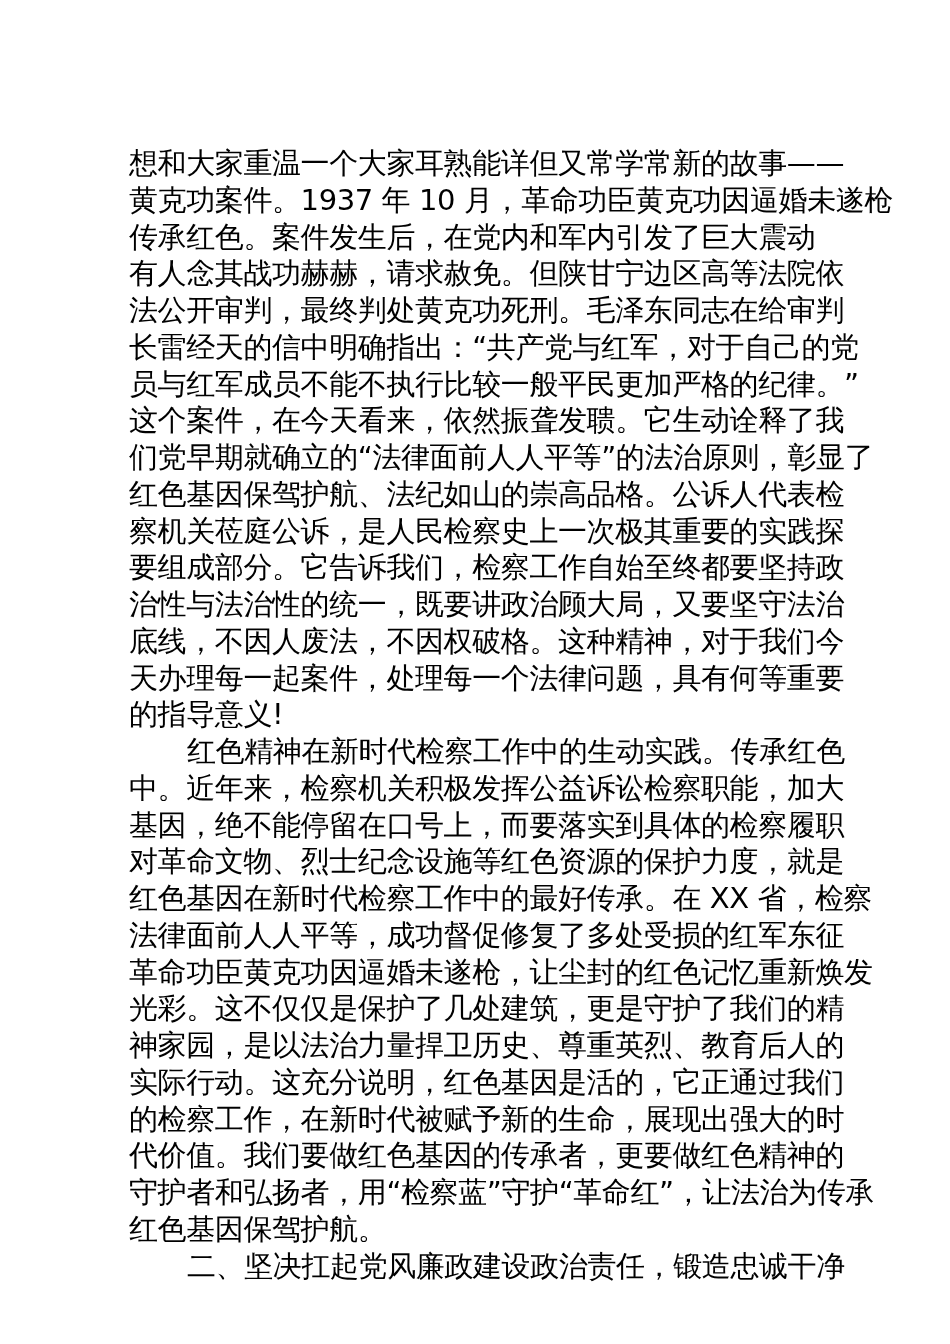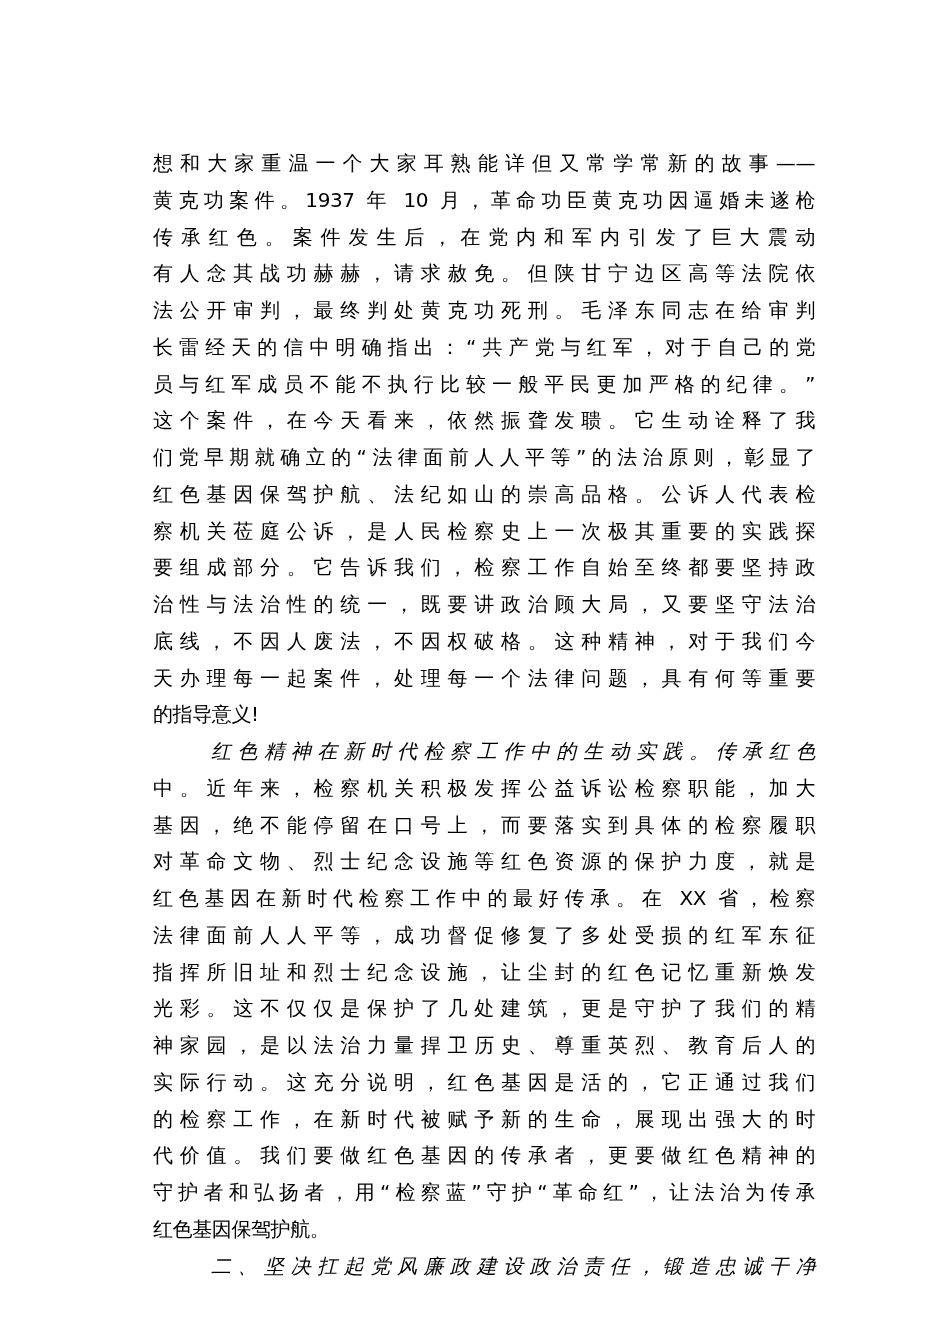--- a/index.html
+++ b/index.html
@@ -1,36 +1,36 @@
 <!DOCTYPE html>
 <html><head>
 <meta charset="utf-8">
 <style>
   html, body { margin: 0; padding: 0; background: #ffffff; }
   body { width: 950px; height: 1344px; position: relative; overflow: hidden; }
   .page {
     position: absolute;
-    left: 153px;
+    left: 129px;
     top: 145px;
     width: 662px;
     color: #000000;
     font-family: "DejaVu Sans", "Liberation Sans", sans-serif;
-    font-size: 20px;
+    font-size: 29px;
     line-height: 36.75px;
   }
   .line {
     display: block;
     white-space: nowrap;
     height: 36.75px;
     text-align: justify;
     text-align-last: justify;
     letter-spacing: -0.4px;
   }
   .line.last { text-align-last: left; }
-  .line.indent { padding-left: 58px; font-style: italic; }
+  .line.indent { padding-left: 58px; }
   .heading { font-weight: normal; }
 </style>
 </head>
 <body>
 
 <div class="page">
   <div>
     <span class="line">想和大家重温一个大家耳熟能详但又常学常新的故事——</span>
     <span class="line">黄克功案件。1937 年 10 月，革命功臣黄克功因逼婚未遂枪</span>
     <span class="line">传承红色。案件发生后，在党内和军内引发了巨大震动</span>
@@ -48,21 +48,21 @@
     <span class="line">天办理每一起案件，处理每一个法律问题，具有何等重要</span>
     <span class="line last">的指导意义!</span>
   </div>
   <div>
     <span class="line indent">红色精神在新时代检察工作中的生动实践。传承红色</span>
     <span class="line">中。近年来，检察机关积极发挥公益诉讼检察职能，加大</span>
     <span class="line">基因，绝不能停留在口号上，而要落实到具体的检察履职</span>
     <span class="line">对革命文物、烈士纪念设施等红色资源的保护力度，就是</span>
     <span class="line">红色基因在新时代检察工作中的最好传承。在 XX 省，检察</span>
     <span class="line">法律面前人人平等，成功督促修复了多处受损的红军东征</span>
-    <span class="line">指挥所旧址和烈士纪念设施，让尘封的红色记忆重新焕发</span>
+    <span class="line">革命功臣黄克功因逼婚未遂枪，让尘封的红色记忆重新焕发</span>
     <span class="line">光彩。这不仅仅是保护了几处建筑，更是守护了我们的精</span>
     <span class="line">神家园，是以法治力量捍卫历史、尊重英烈、教育后人的</span>
     <span class="line">实际行动。这充分说明，红色基因是活的，它正通过我们</span>
     <span class="line">的检察工作，在新时代被赋予新的生命，展现出强大的时</span>
     <span class="line">代价值。我们要做红色基因的传承者，更要做红色精神的</span>
     <span class="line">守护者和弘扬者，用“检察蓝”守护“革命红”，让法治为传承</span>
     <span class="line last">红色基因保驾护航。</span>
   </div>
   <div>
     <span class="line indent heading">二、坚决扛起党风廉政建设政治责任，锻造忠诚干净</span>

